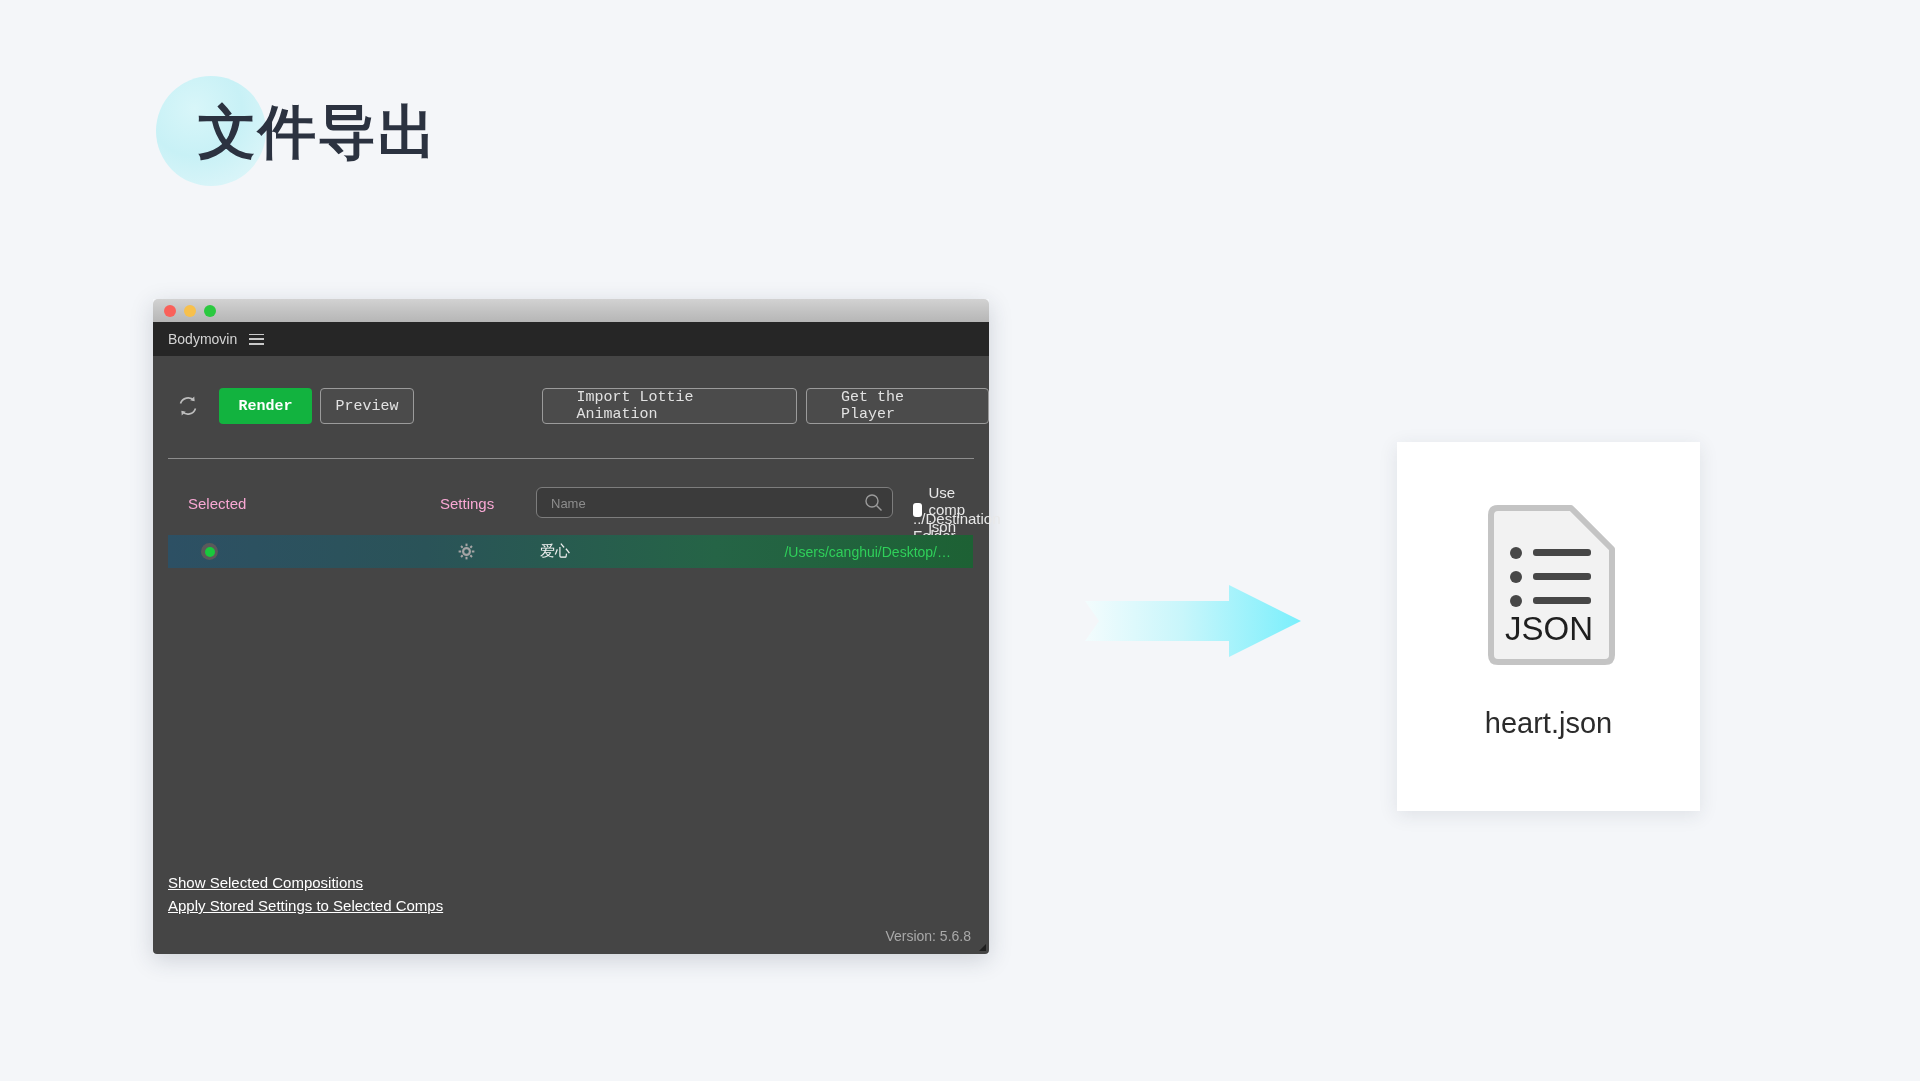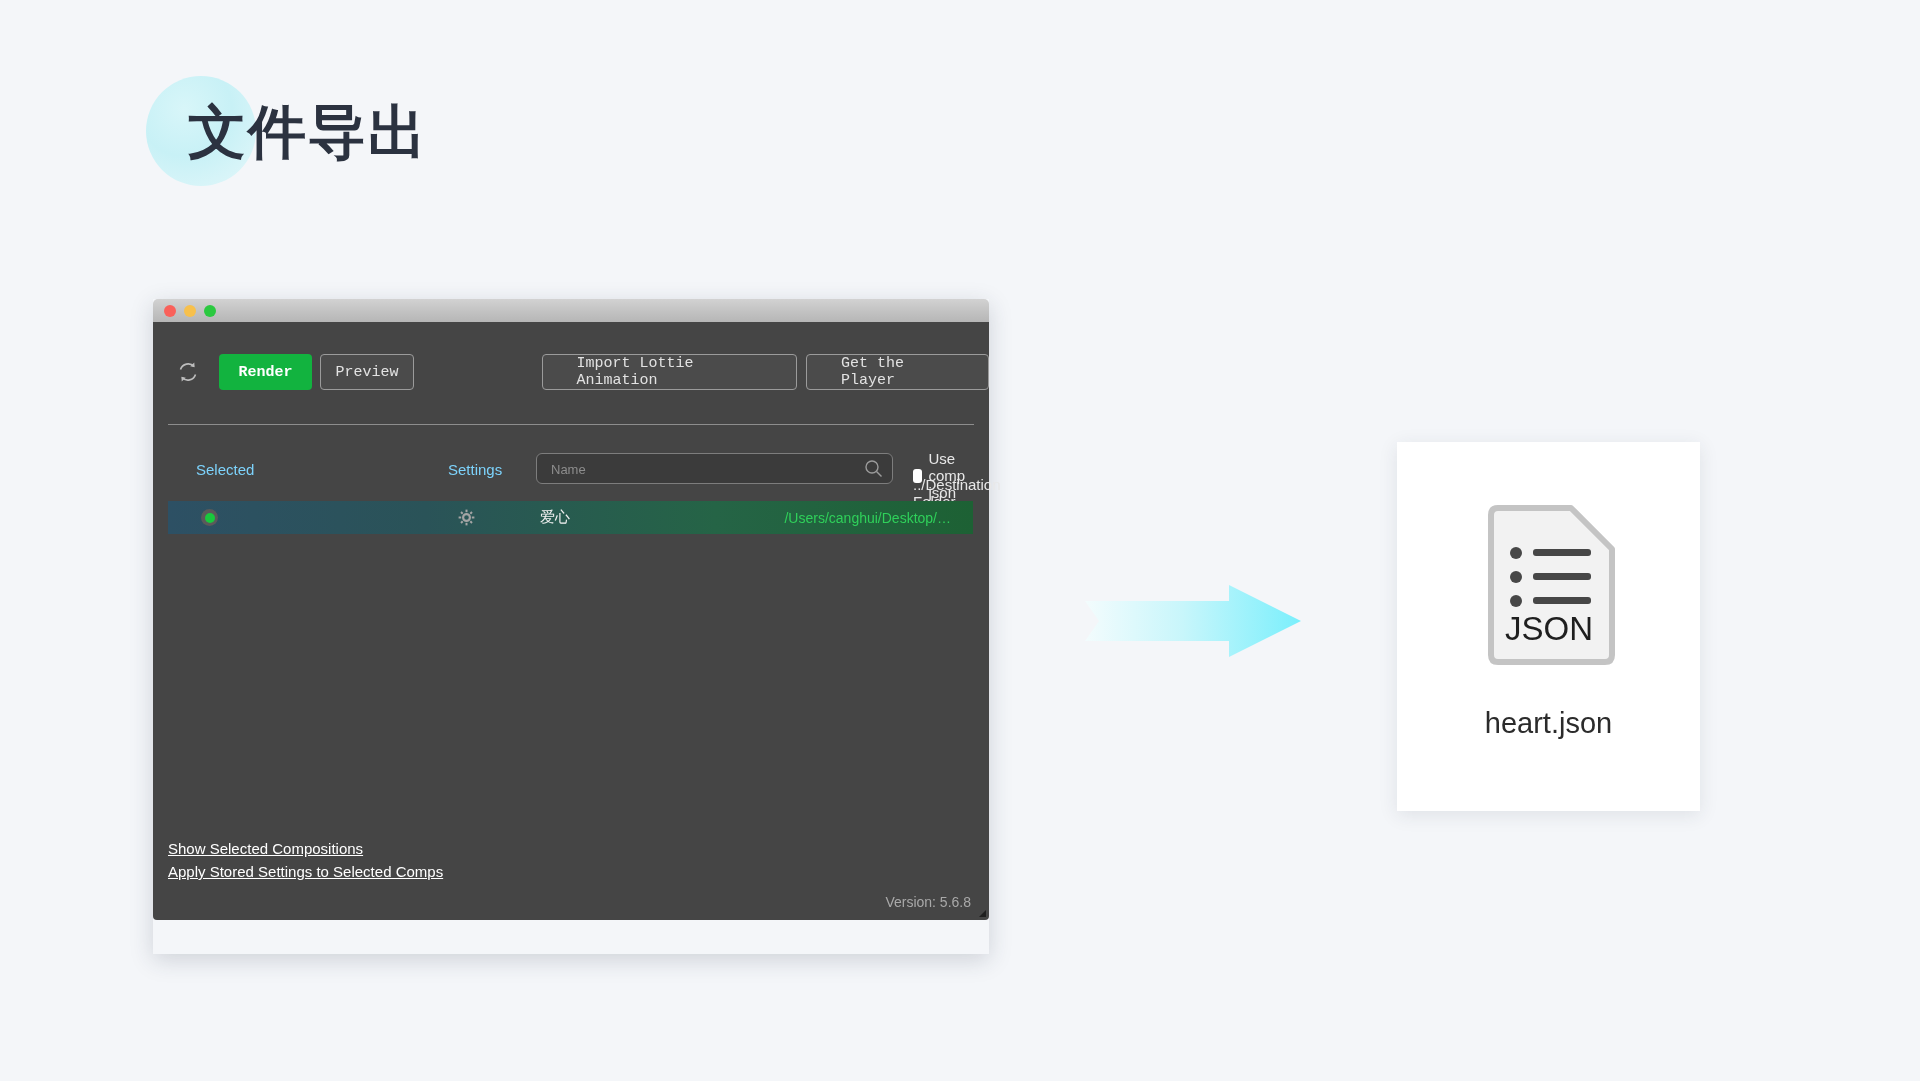--- a/index.html
+++ b/index.html
@@ -11,21 +11,21 @@
     height: 1081px;
     background: #f4f6f9;
     font-family: "Liberation Sans", sans-serif;
     overflow: hidden;
     position: relative;
   }
 
   
   #title-block {
     position: absolute;
-    left: 146px;
+    left: 156px;
     top: 70px;
     width: 520px;
     height: 130px;
   }
   #title-circle {
     position: absolute;
     left: 0px;
     top: 6px;
     width: 110px;
     height: 110px;
@@ -175,24 +175,23 @@
   
   #table-header {
     position: absolute;
     left: 0;
     top: 118px;
     width: 100%;
     height: 58px;
   }
   .col-label {
     position: absolute;
-    color: #7dd3fc;
+    color: #f9a8d4;
     font-size: 15px;
     top: 21px;
-    margin-left: 8px;
   }
   #col-selected { left: 35px; }
   #col-settings { left: 287px; }
 
   #name-search-wrap {
     position: absolute;
     left: 383px;
     top: 13px;
     width: 357px;
     height: 31px;
@@ -376,20 +375,28 @@
 </div>
 
 <div id="bodymovin-window">
 
   <div id="window-titlebar">
     <span class="traffic-light tl-red"></span>
     <span class="traffic-light tl-yellow"></span>
     <span class="traffic-light tl-green"></span>
   </div>
 
+  <div id="window-header">
+    <span id="app-name">Bodymovin</span>
+    <span id="hamburger-icon">
+      <i></i>
+        <i></i>
+        <i></i>
+    </span>
+  </div>
 
   <div id="window-body">
 
     <div id="toolbar">
       <span id="refresh-icon">
         <svg viewBox="0 0 26 26" width="26" height="26">
           <path d="M5.5 10.5 A8 8 0 0 1 19 7.5" fill="none" stroke="#bdbdbd" stroke-width="1.6"></path>
           <path d="M20.5 15.5 A8 8 0 0 1 7 18.5" fill="none" stroke="#bdbdbd" stroke-width="1.6"></path>
           <path d="M19.3 3.6 L19.6 8.2 L15.2 7.2 Z" fill="#bdbdbd"></path>
           <path d="M6.7 22.4 L6.4 17.8 L10.8 18.8 Z" fill="#bdbdbd"></path>

